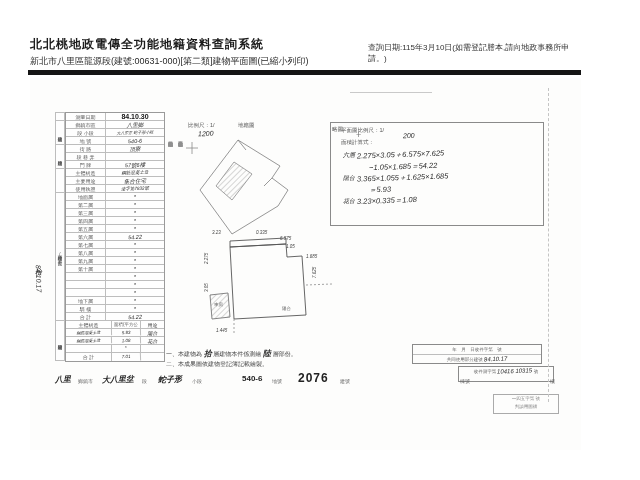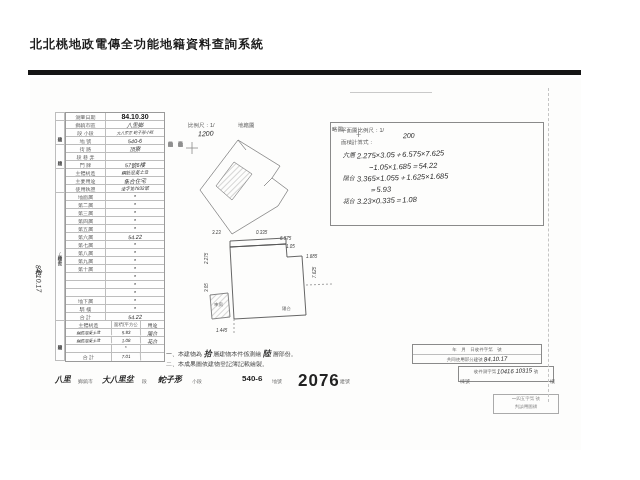--- a/index.html
+++ b/index.html
@@ -44,29 +44,31 @@
   .stampbox{left:463px;top:316px;width:64px;height:18px;border:1px solid #aaa;
             font-size:4.5px;color:#888;text-align:center;line-height:8px;overflow:hidden;}
   
   .note{font-size:6px;color:#444;white-space:nowrap;}
   .note .hw{font-size:8px;font-weight:bold;}
   .rbox{border:1px solid #8a8a8a;box-sizing:border-box;}
   .rcell{font-size:4.5px;color:#666;line-height:9px;text-align:center;white-space:nowrap;overflow:hidden;}
   
   .foot-val{font-size:8px;font-weight:bold;color:#222;white-space:nowrap;}
   .foot-lbl{font-size:5px;color:#666;white-space:nowrap;}
-  .foot-big{font-size:17px;letter-spacing:1px;}
+  .foot-big{font-size:12px;letter-spacing:1px;}
   .fold{left:548px;top:88px;height:314px;width:0;border-left:1px dashed #c4c4c4;}
 </style>
 </head>
 <body>
 
 <div class="page">
 
   <div class="abs sys-title">北北桃地政電傳全功能地籍資料查詢系統</div>
+  <div class="abs sub-title">新北市八里區龍源段(建號:00631-000)[第二類]建物平面圖(已縮小列印)</div>
+  <div class="abs qdate">查詢日期:115年3月10日(如需登記謄本,請向地政事務所申請。)</div>
   <div class="abs rule"></div>
 
   <div class="abs scan">
 
     <div class="abs stray-line" style="left:320px;top:14px;"></div>
 
     <div class="abs grp" style="left:25px;top:34px;width:10px;height:9px;">申請人</div>
     <div class="abs grp" style="left:25px;top:42px;width:10px;height:25px;">建物坐落</div>
     <div class="abs grp" style="left:25px;top:66px;width:10px;height:25px;">建物門牌</div>
     <div class="abs grp" style="left:25px;top:90px;width:10px;height:25px;"></div>

